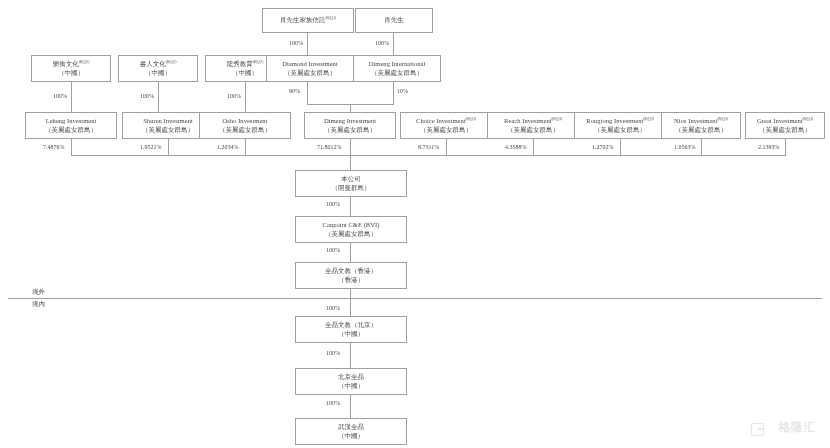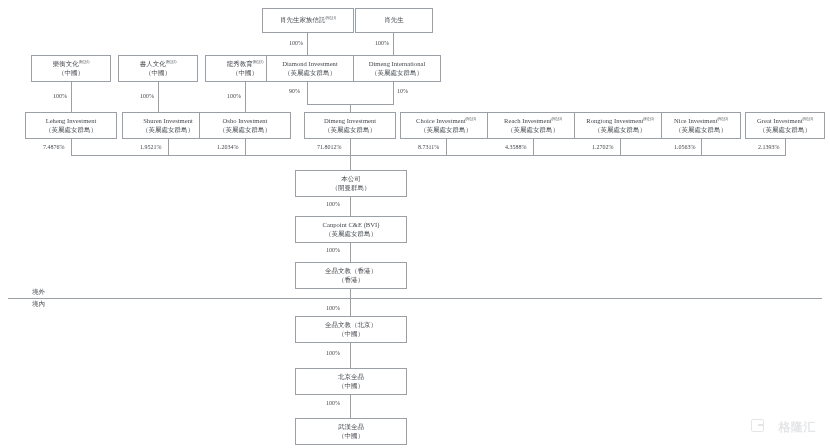--- a/index.html
+++ b/index.html
@@ -45,21 +45,21 @@
 
   .ln{position:absolute;background:#9aa0a6;z-index:1;}
   .v{width:1px;}
   .h{height:1px;}
 
   .divider{position:absolute;left:8px;width:814px;height:1px;background:#9aa0a6;z-index:2;}
   .zone{position:absolute;font-size:6.5px;color:#44484d;z-index:4;background:#fff;padding:0 2px;}
 
   .watermark{
     position:absolute;right:14px;bottom:12px;
-    display:flex;align-items:flex-start;gap:15px;
+    display:flex;align-items:flex-end;gap:15px;
     opacity:.5;z-index:6;
   }
   .wm-logo{
     width:13px;height:13px;border:1.6px solid #c9ccd1;border-radius:2px;
     position:relative;box-sizing:border-box;
   }
   .wm-logo:after{
     content:"";position:absolute;right:-1px;top:4px;width:6px;height:1.6px;background:#c9ccd1;
   }
   .wm-text{font-size:12px;color:#c9ccd1;font-family:"Liberation Sans","DejaVu Sans",sans-serif;font-weight:bold;letter-spacing:.5px;}

